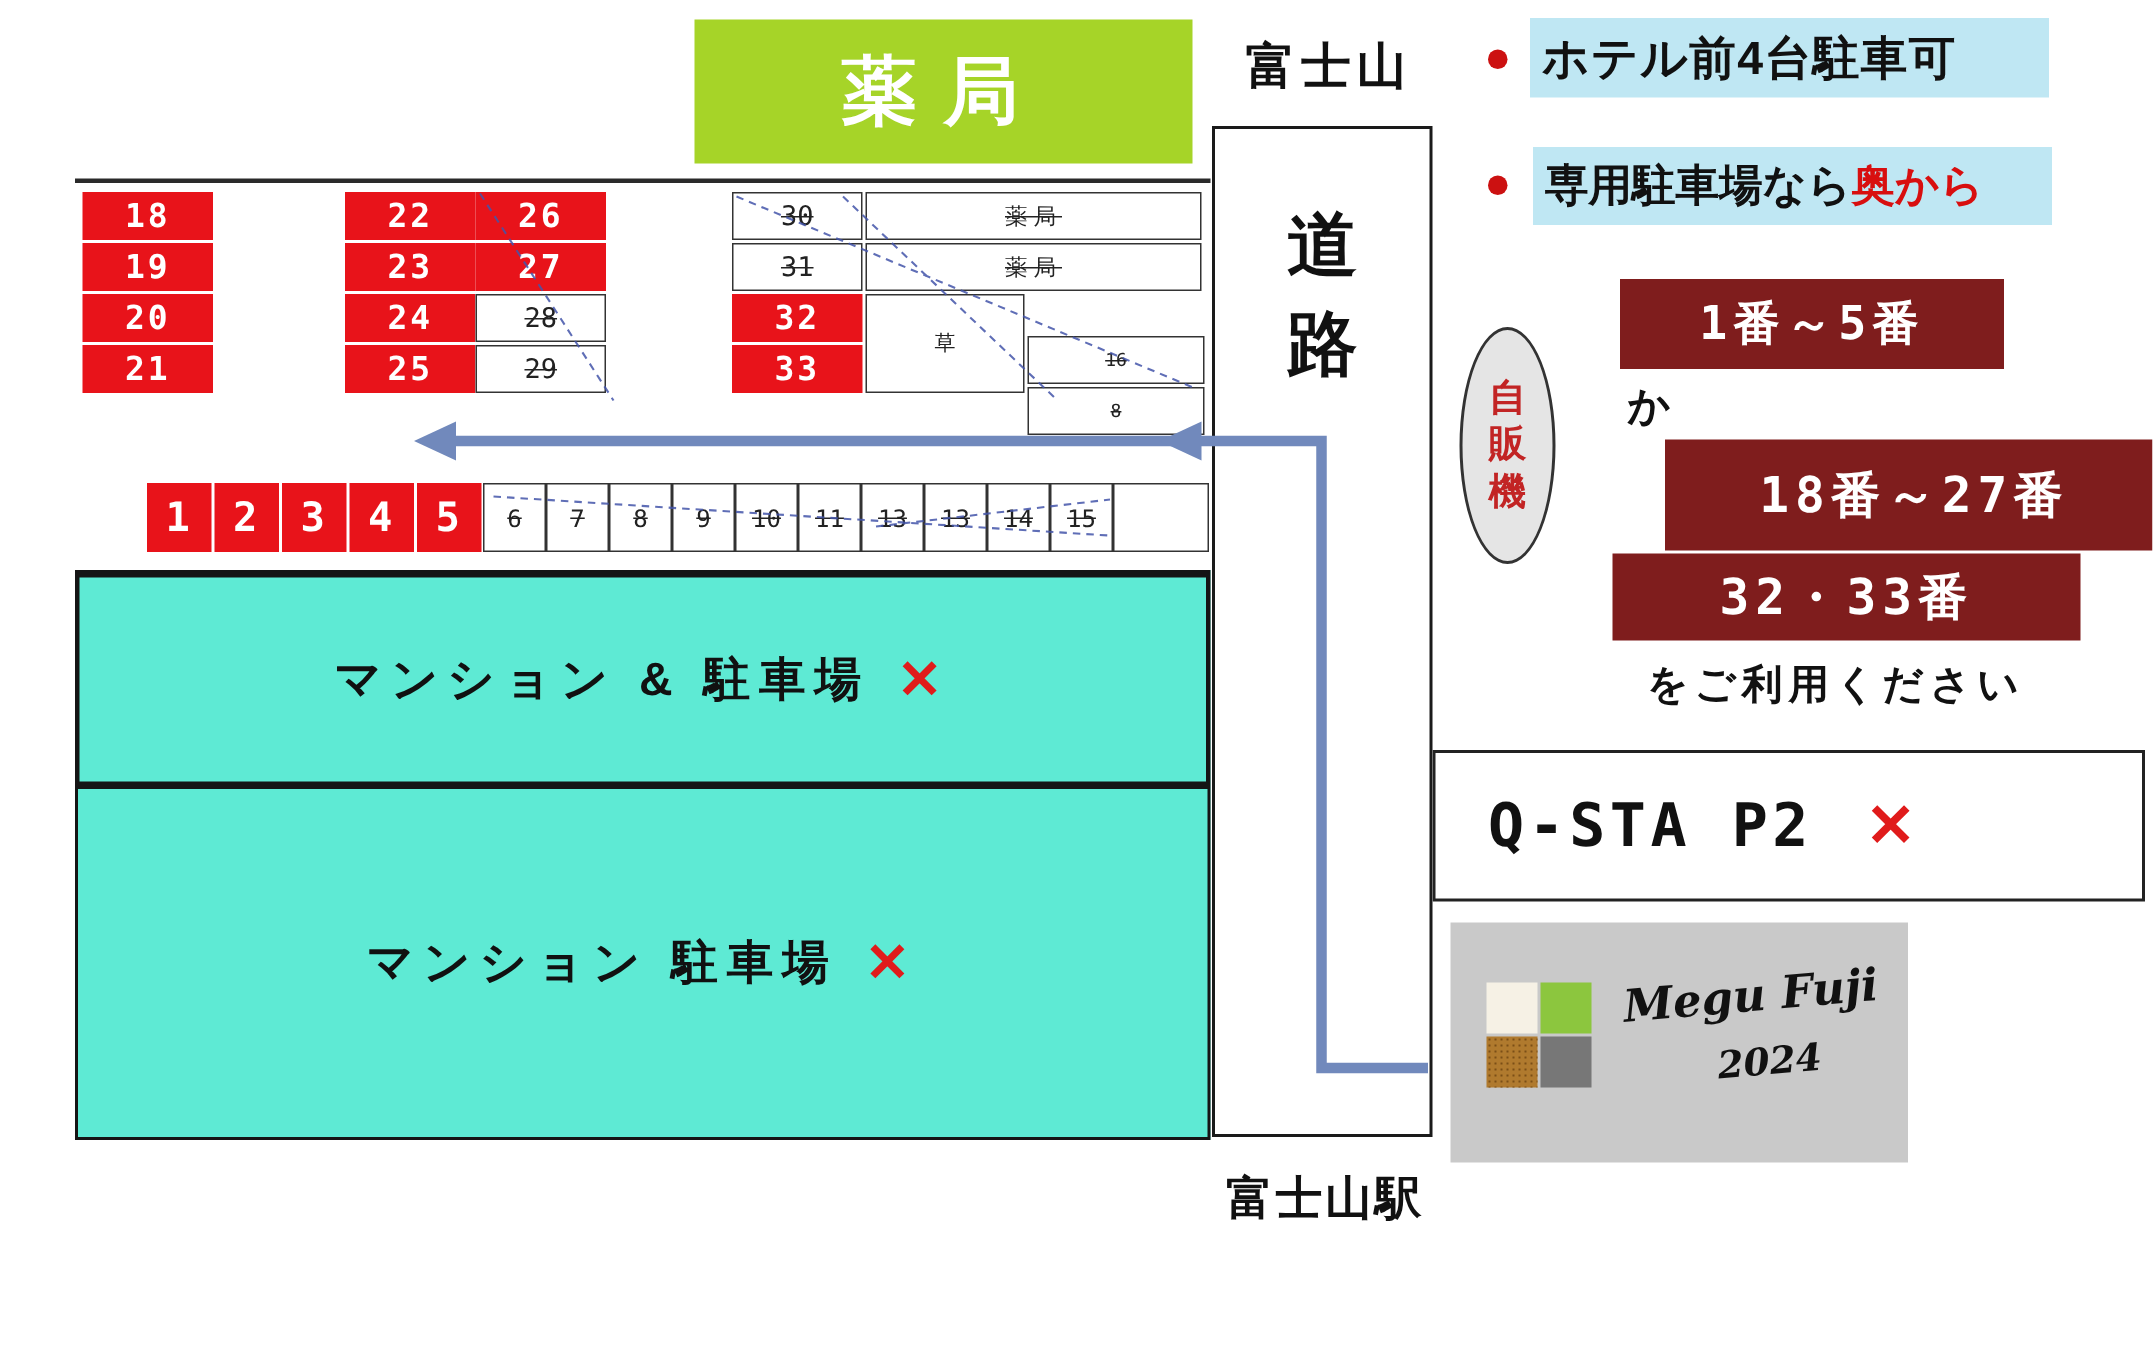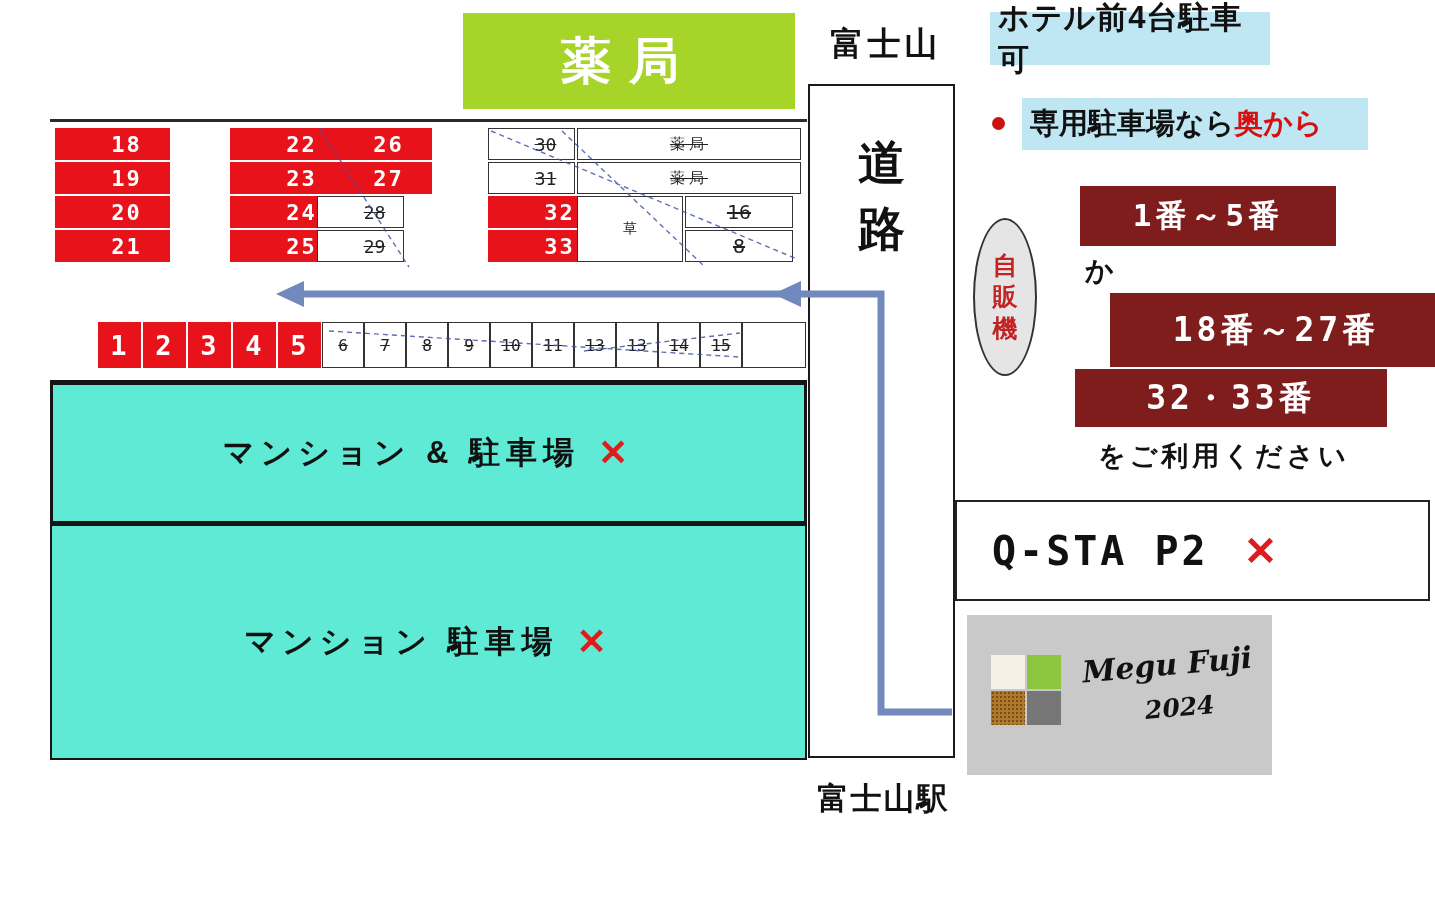--- a/index.html
+++ b/index.html
@@ -26,33 +26,33 @@
   .xmark{color:#e01b1b;font-weight:bold;font-size:36px;margin-left:18px;line-height:1;}
 
   
   .colstack{display:flex;flex-direction:column;gap:2px;}
   .rowstack{display:flex;gap:2px;}
   .red-cell{background:#e8131a;color:#fff;display:flex;align-items:center;justify-content:center;
             font-weight:bold;font-family:"DejaVu Sans Mono",monospace;letter-spacing:2px;}
   .x-cell{background:#fff;border:1px solid #333;color:#222;display:flex;align-items:center;justify-content:center;
           font-family:"DejaVu Sans Mono",monospace;box-sizing:border-box;}
   .strike{text-decoration:line-through;}
-  .c1{width:87px;height:32px;font-size:22px;padding-left:28px;}
+  .c1{width:87px;height:32px;font-size:22px;}
   .wcell{font-size:18px;align-items:center;}
   .ph-cell{width:224px;height:32px;font-size:15px;letter-spacing:4px;}
   .grass-cell{width:106px;height:66px;font-size:14px;}
-  .r1617{width:108px;height:32px;font-size:20px;}
+  .r1617{width:118px;height:32px;font-size:12px;margin-top:28px;}
   .bcell{width:43px;height:46px;font-size:27px;}
   .bx{width:42px;height:46px;font-size:16px;}
   .bempty{left:742px;top:322px;width:64px;height:46px;border:1px solid #333;background:#fff;box-sizing:border-box;}
 
   
   .bullet{width:13px;height:13px;border-radius:50%;background:#cc1111;}
   .hl{background:#bfe7f3;display:flex;align-items:center;font-weight:bold;padding:0 8px;box-sizing:border-box;}
-  .note1{left:990px;top:12px;width:280px;height:53px;font-size:31px;letter-spacing:1px;}
+  .note1{left:1020px;top:12px;width:346px;height:53px;font-size:31px;letter-spacing:1px;}
   .note2{left:1022px;top:98px;width:346px;height:52px;font-size:29px;}
   .redtxt{color:#d80f0f;}
   .vending{left:973px;top:218px;width:60px;height:154px;border:2px solid #333;border-radius:50%;
            background:#e5e5e5;display:flex;flex-direction:column;align-items:center;justify-content:center;
            color:#c22424;font-weight:bold;font-size:25px;line-height:1.25;}
   .navy{background:#7f1d1d;color:#fff;font-weight:bold;display:flex;align-items:center;justify-content:center;
         letter-spacing:4px;font-family:"DejaVu Sans Mono",monospace;}
   .navy1{left:1080px;top:186px;width:256px;height:60px;font-size:31px;}
   .navy2{left:1075px;top:293px;width:332px;height:74px;font-size:33px;margin-left:35px;}
   .navy3{left:1075px;top:369px;width:312px;height:58px;font-size:33px;}

